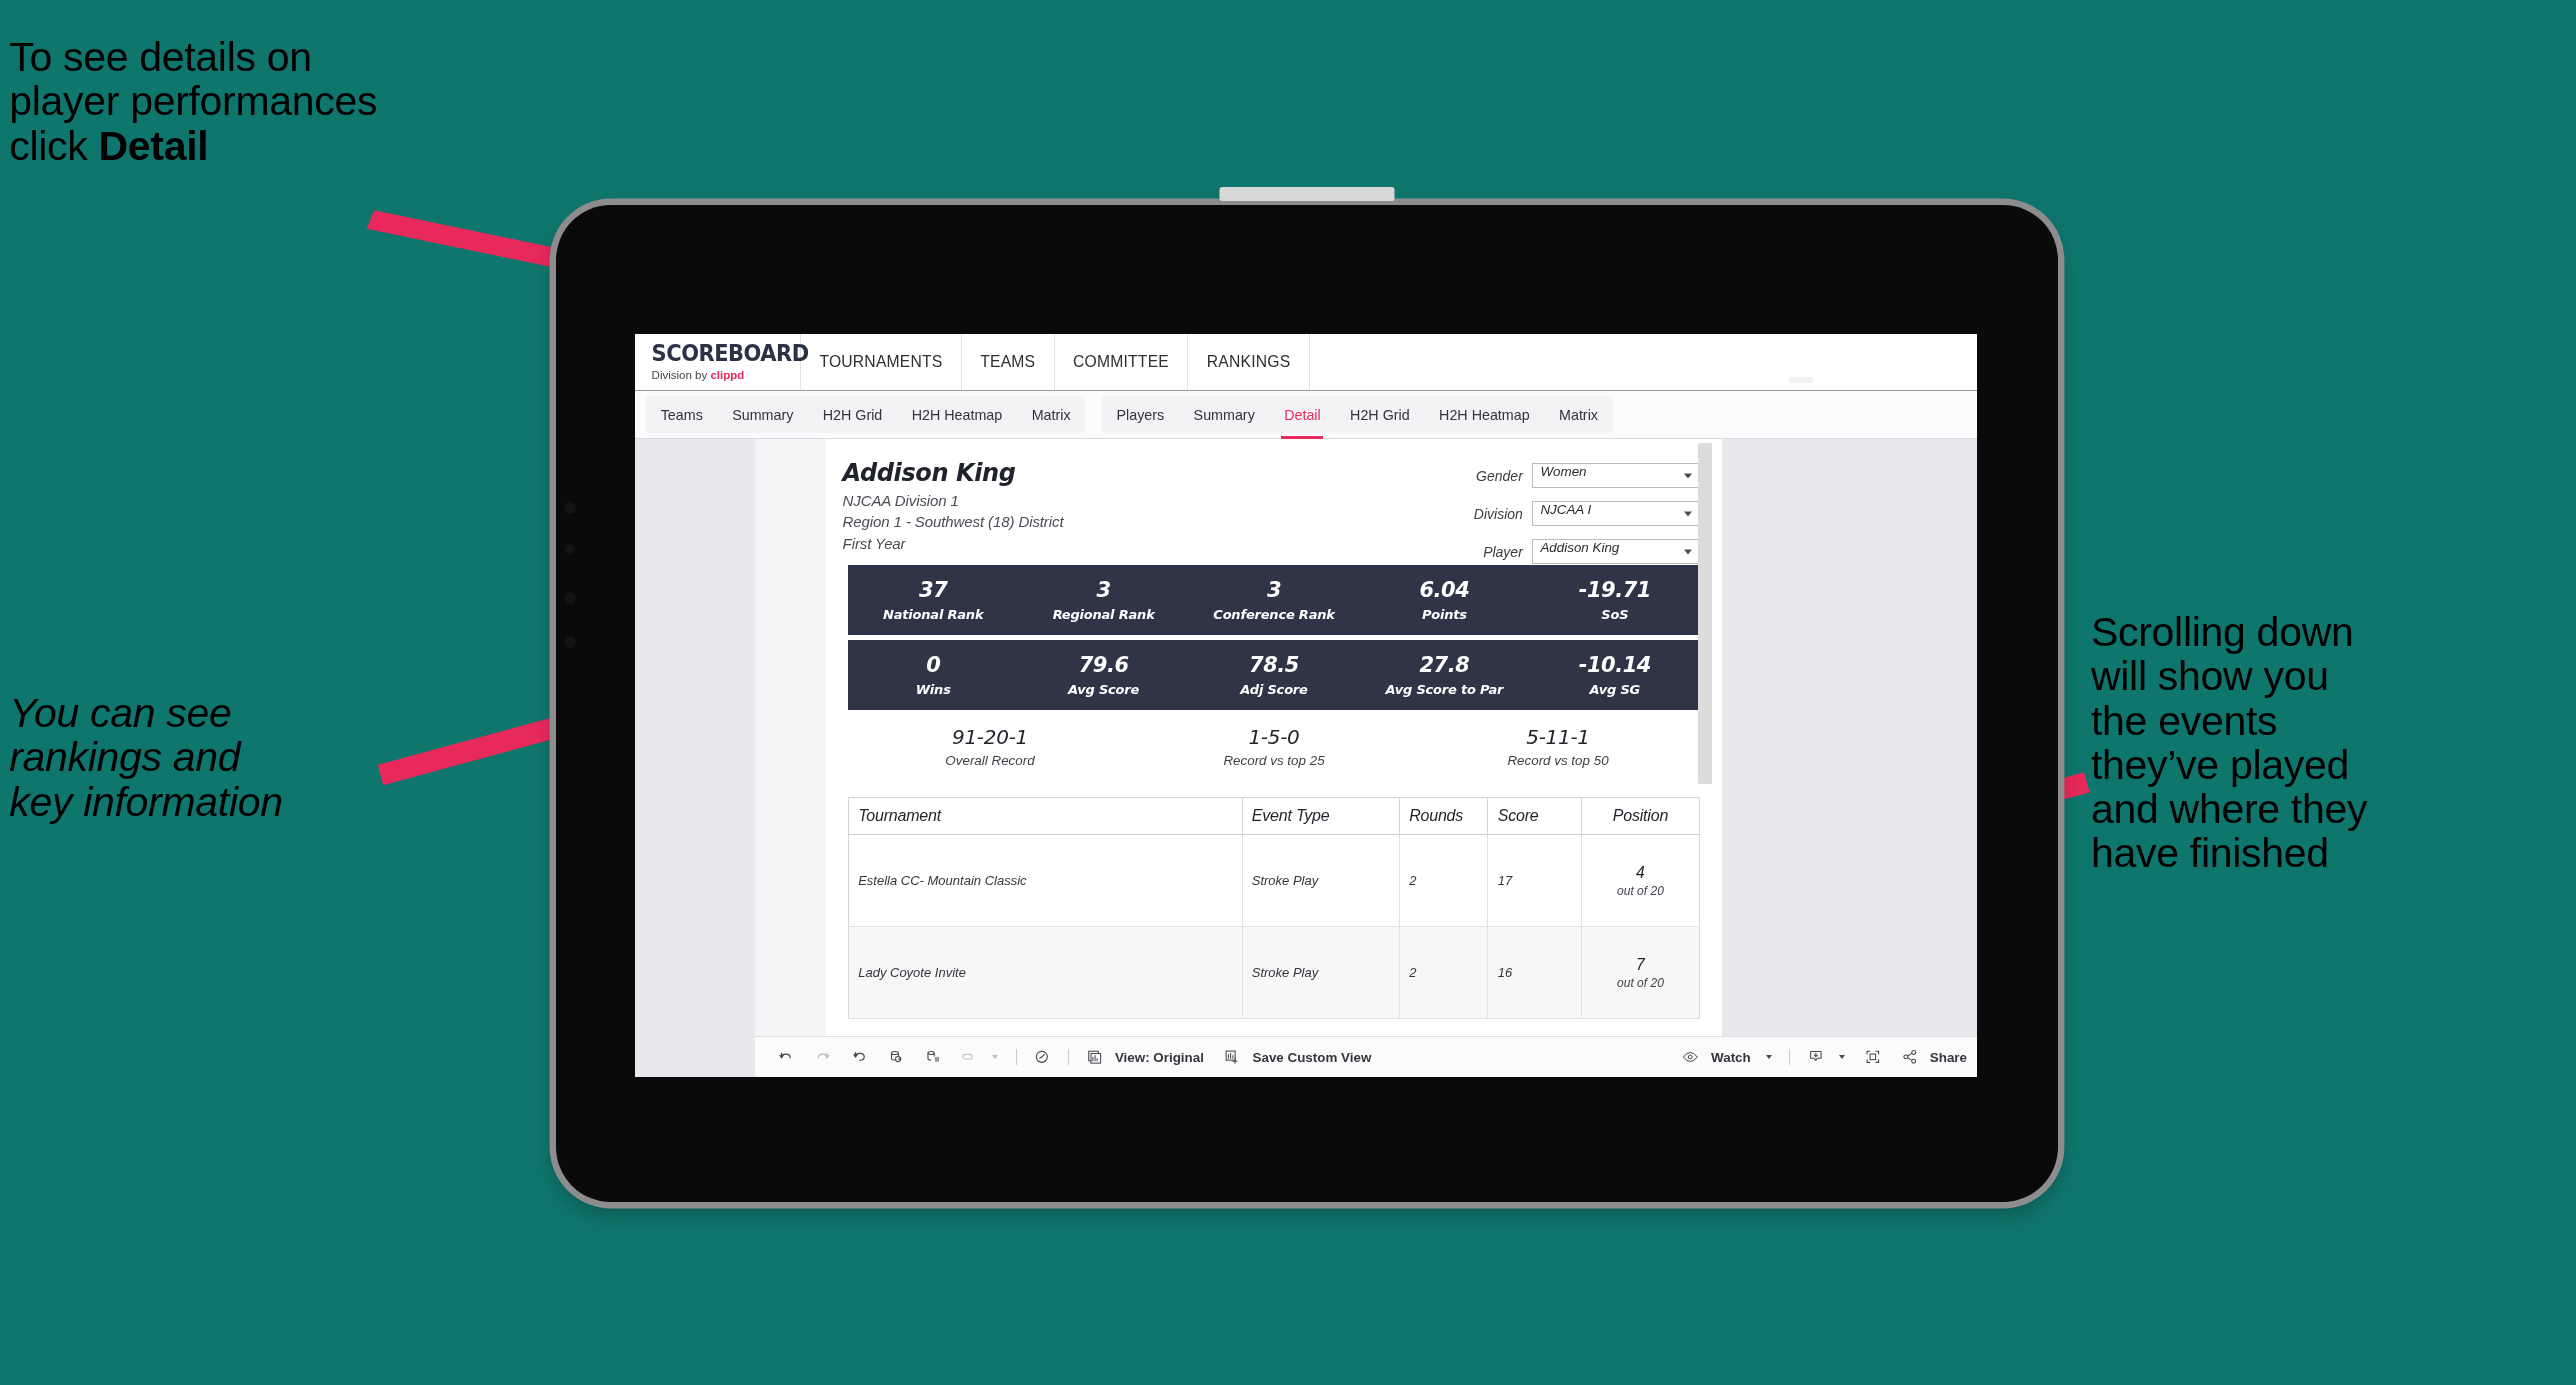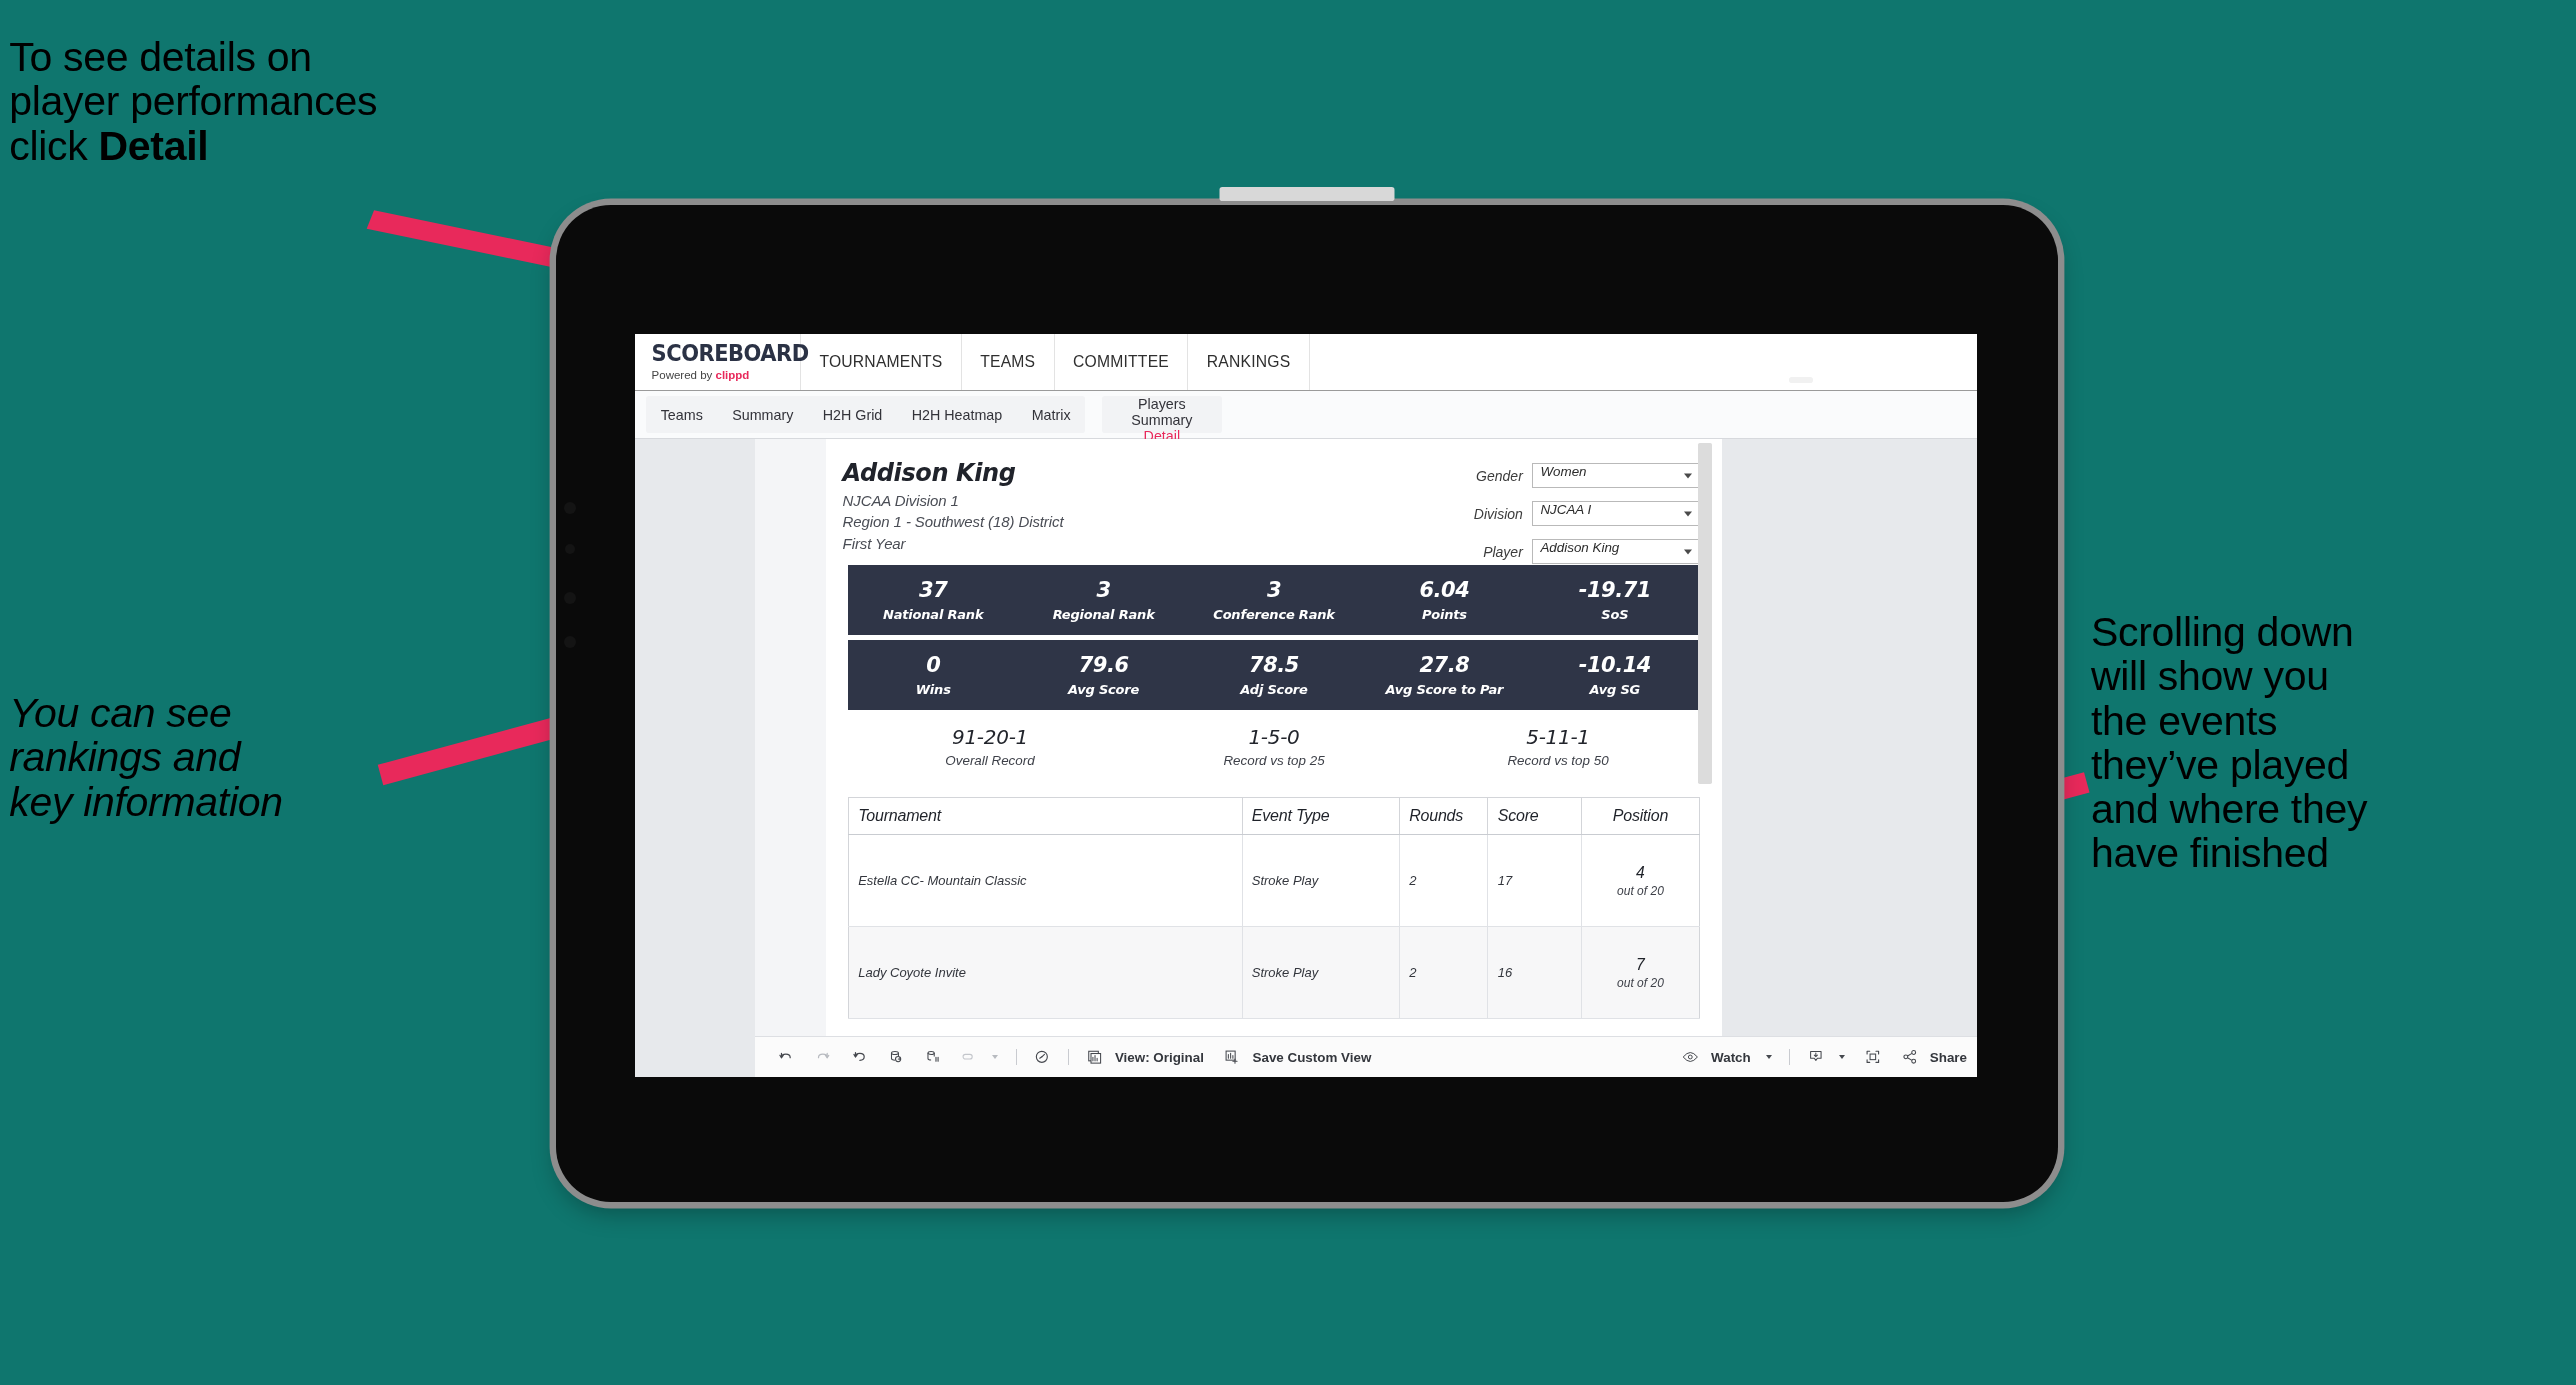--- a/index.html
+++ b/index.html
@@ -102,21 +102,21 @@
     border-bottom: 0.9px solid #d7d9dd;
     display: flex; align-items: center;
     padding-left: 11px;
     gap: 0;
   }
   .tabgroup {
     display: flex; align-items: center; height: 37px;
     background: #f2f3f5;
     border-radius: 2.8px;
   }
-  .tabgroup + .tabgroup { margin-left: 16.6px; flex-direction: column; }
+  .tabgroup + .tabgroup { margin-left: 16.6px; }
   .tab {
     position: relative;
     padding: 0 14.7px;
     height: 37px;
     display: flex; align-items: center;
     font-size: 14.3px; color: #33333a;
     white-space: nowrap;
   }
   .tab.active { color: #e8295b; }
   .tab.active::after {
@@ -311,21 +311,21 @@
     <div class="tablet-btn" id="cam"></div>
     <div class="tablet-btn" id="btn1"></div>
     <div class="tablet-btn" id="btn2"></div>
     <div class="tablet-btn" id="btn3"></div>
 
     <div id="browser">
 
       <div id="brandbar">
         <div id="logo-cell">
           <div id="logo-word">SCOREBOARD</div>
-          <div id="logo-sub"><span>Powered by </span><span class="brandname">clippd</span></div>
+          <div id="logo-sub"><span>Division by </span><span class="brandname">clippd</span></div>
         </div>
         <div class="topnav-item">TOURNAMENTS</div>
         <div class="topnav-item">TEAMS</div>
         <div class="topnav-item">COMMITTEE</div>
         <div class="topnav-item">RANKINGS</div>
         <div id="topnav-spacer">
             <div class="ghost"></div>
           </div>
       </div>
 

